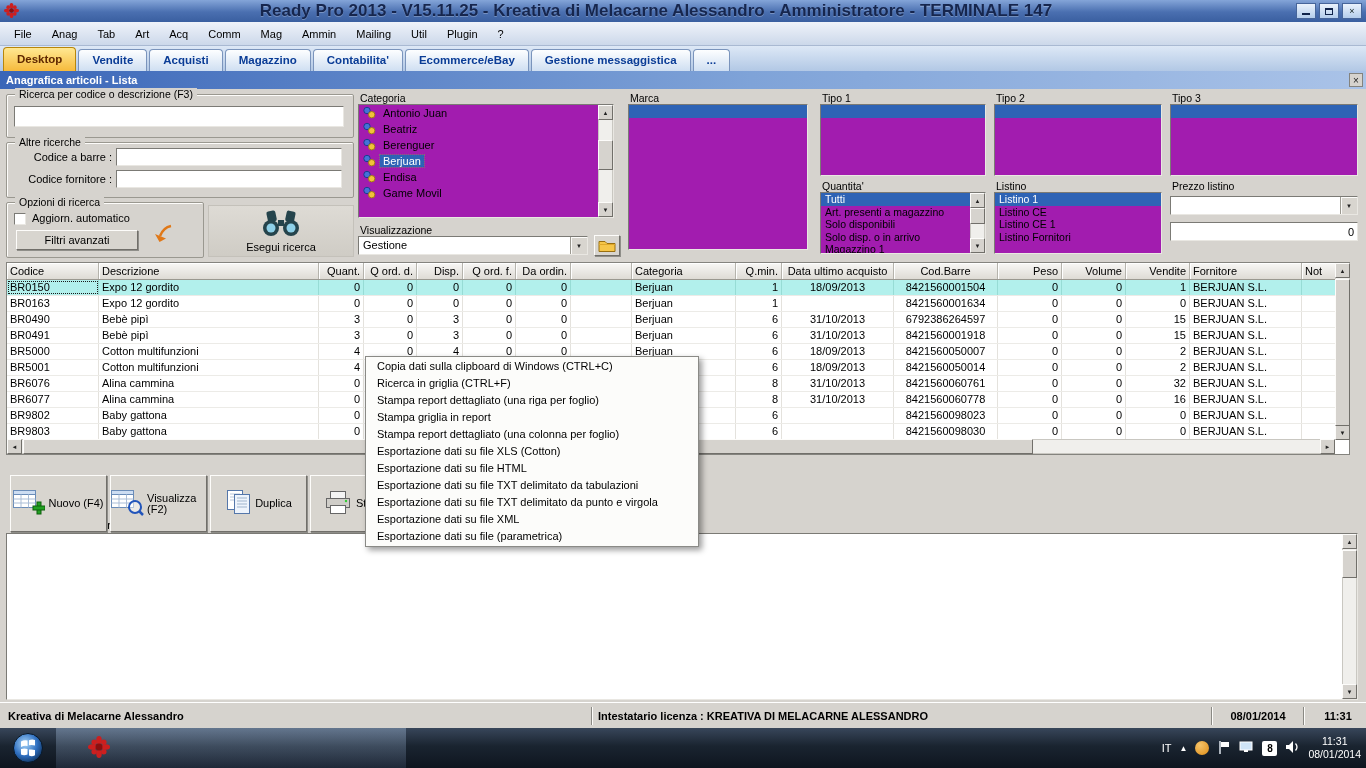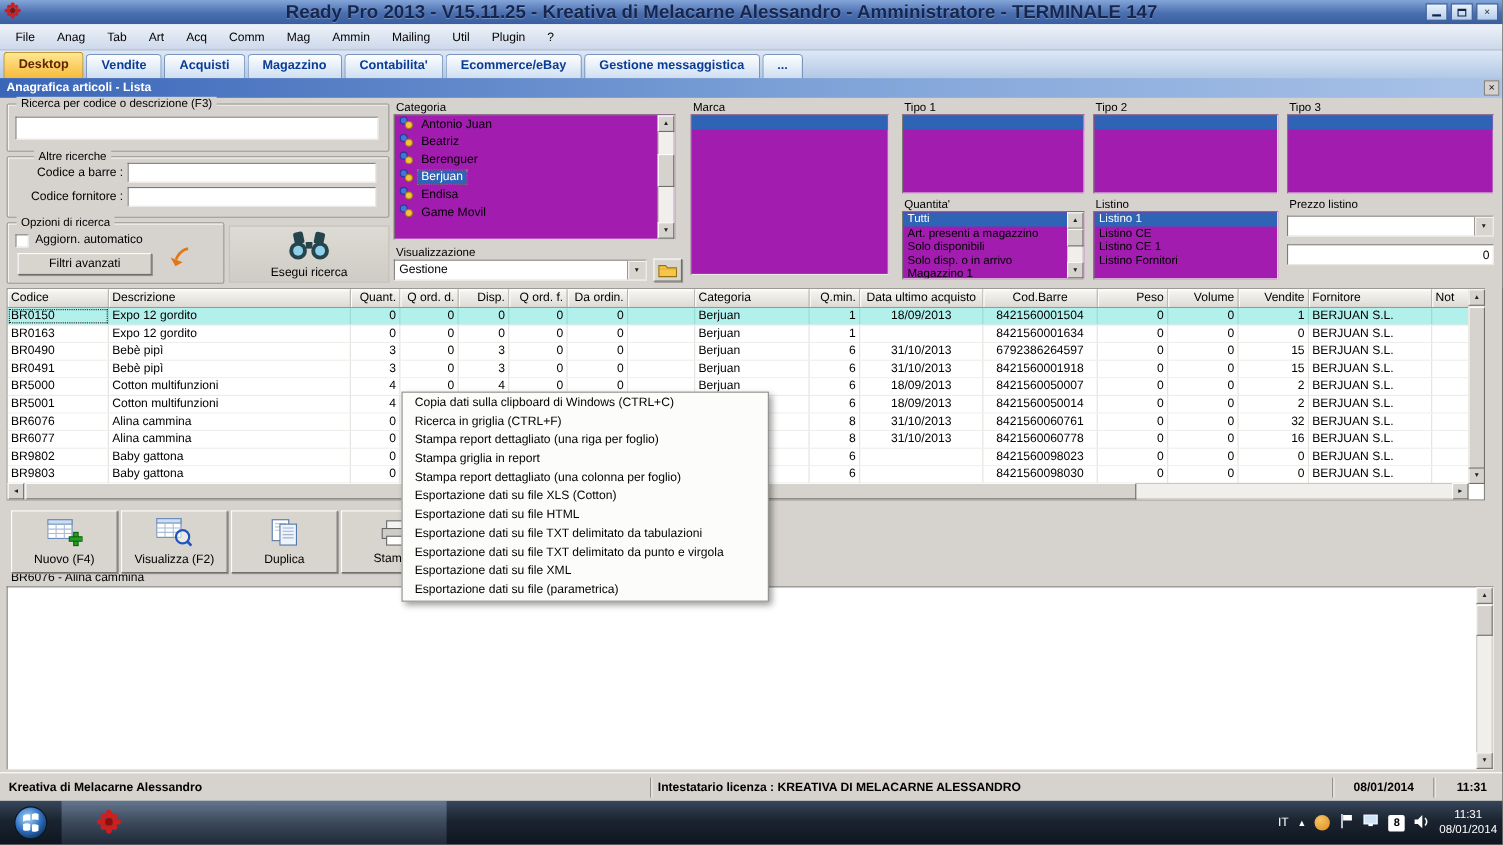--- a/index.html
+++ b/index.html
@@ -61,21 +61,21 @@
   #ghead{display:flex;height:17px;background:linear-gradient(#f8f7f5,#dedbd5);border-bottom:1px solid #9a9890;}
   .hcell{flex:0 0 auto;border-right:1px solid #b5b3ac;box-shadow:inset 1px 1px 0 #fff;padding:0 3px;line-height:16px;white-space:nowrap;overflow:hidden;}
   .grow{display:flex;height:16px;border-bottom:1px solid #ecebe7;background:#fff;}
   .gcell{flex:0 0 auto;border-right:1px solid #e4e2dd;padding:0 3px;line-height:15px;white-space:nowrap;overflow:hidden;}
   .grow.sel{background:#b2f0ec;}
   .grow.sel .gcell{border-right-color:#97dcd5;}
   .grow.sel .gcell:first-child{outline:1px dotted #1a1a1a;outline-offset:-2px;}
   .al-r{text-align:right;} .al-c{text-align:center;} .al-l{text-align:left;}
 
   
-  .tbtn{position:absolute;top:464px;width:97px;height:57px;background:#d8d5cf;border:1px solid;border-color:#fdfcfa #716f6a #716f6a #fdfcfa;box-shadow:1px 1px 0 #8f8e89;display:flex;flex-direction:column;align-items:center;justify-content:center;gap:3px;}
+  .tbtn{position:absolute;top:475px;width:97px;height:57px;background:#d8d5cf;border:1px solid;border-color:#fdfcfa #716f6a #716f6a #fdfcfa;box-shadow:1px 1px 0 #8f8e89;display:flex;align-items:center;justify-content:center;gap:3px;}
   .tbtn span{line-height:1;}
 
   
   #ctxmenu{position:absolute;left:365px;top:356px;width:334px;background:#fcfcfa;border:1px solid #8a8a86;box-shadow:3px 3px 6px rgba(0,0,0,.4);padding:1px;z-index:50;}
   .ctx-item{height:17px;line-height:17px;padding-left:10px;font-size:11px;white-space:nowrap;}
 
   
   #notes-label{position:absolute;left:10px;top:519px;font-size:11px;}
   #notes-box{position:absolute;left:6px;top:533px;width:1352px;height:167px;background:#fff;border:1px solid;border-color:#7b7a75 #e9e7e2 #e9e7e2 #7b7a75;}
 
@@ -157,21 +157,21 @@
   <div id="page-close">×</div>
 
   <div id="filters">
 
     <div class="group" style="left:6px;top:5px;width:348px;height:44px;">
       <span class="gcap" style="left:8px;top:-7px;">Ricerca per codice o descrizione (F3)</span>
     </div>
     <input class="sunken abs" style="left: 14px; top: 17px; width: 330px; height: 21px;" value="">
 
     <div class="group" style="left:6px;top:53px;width:348px;height:56px;">
-      <span class="gcap" style="left:8px;top:-7px;margin-left:16px;">Altre ricerche</span>
+      <span class="gcap" style="left:8px;top:-7px;">Altre ricerche</span>
     </div>
     <span class="flabel" style="left:12px;top:62px;width:100px;">Codice a barre :</span>
     <input class="sunken abs" style="left: 116px; top: 59px; width: 226px; height: 18px;" value="">
     <span class="flabel" style="left:12px;top:84px;width:100px;">Codice fornitore :</span>
     <input class="sunken abs" style="left: 116px; top: 81px; width: 226px; height: 18px;" value="">
 
     <div class="group" style="left:6px;top:113px;width:198px;height:56px;">
       <span class="gcap" style="left:8px;top:-7px;">Opzioni di ricerca</span>
     </div>
     <span class="checkbox" style="left:14px;top:124px;"></span>

